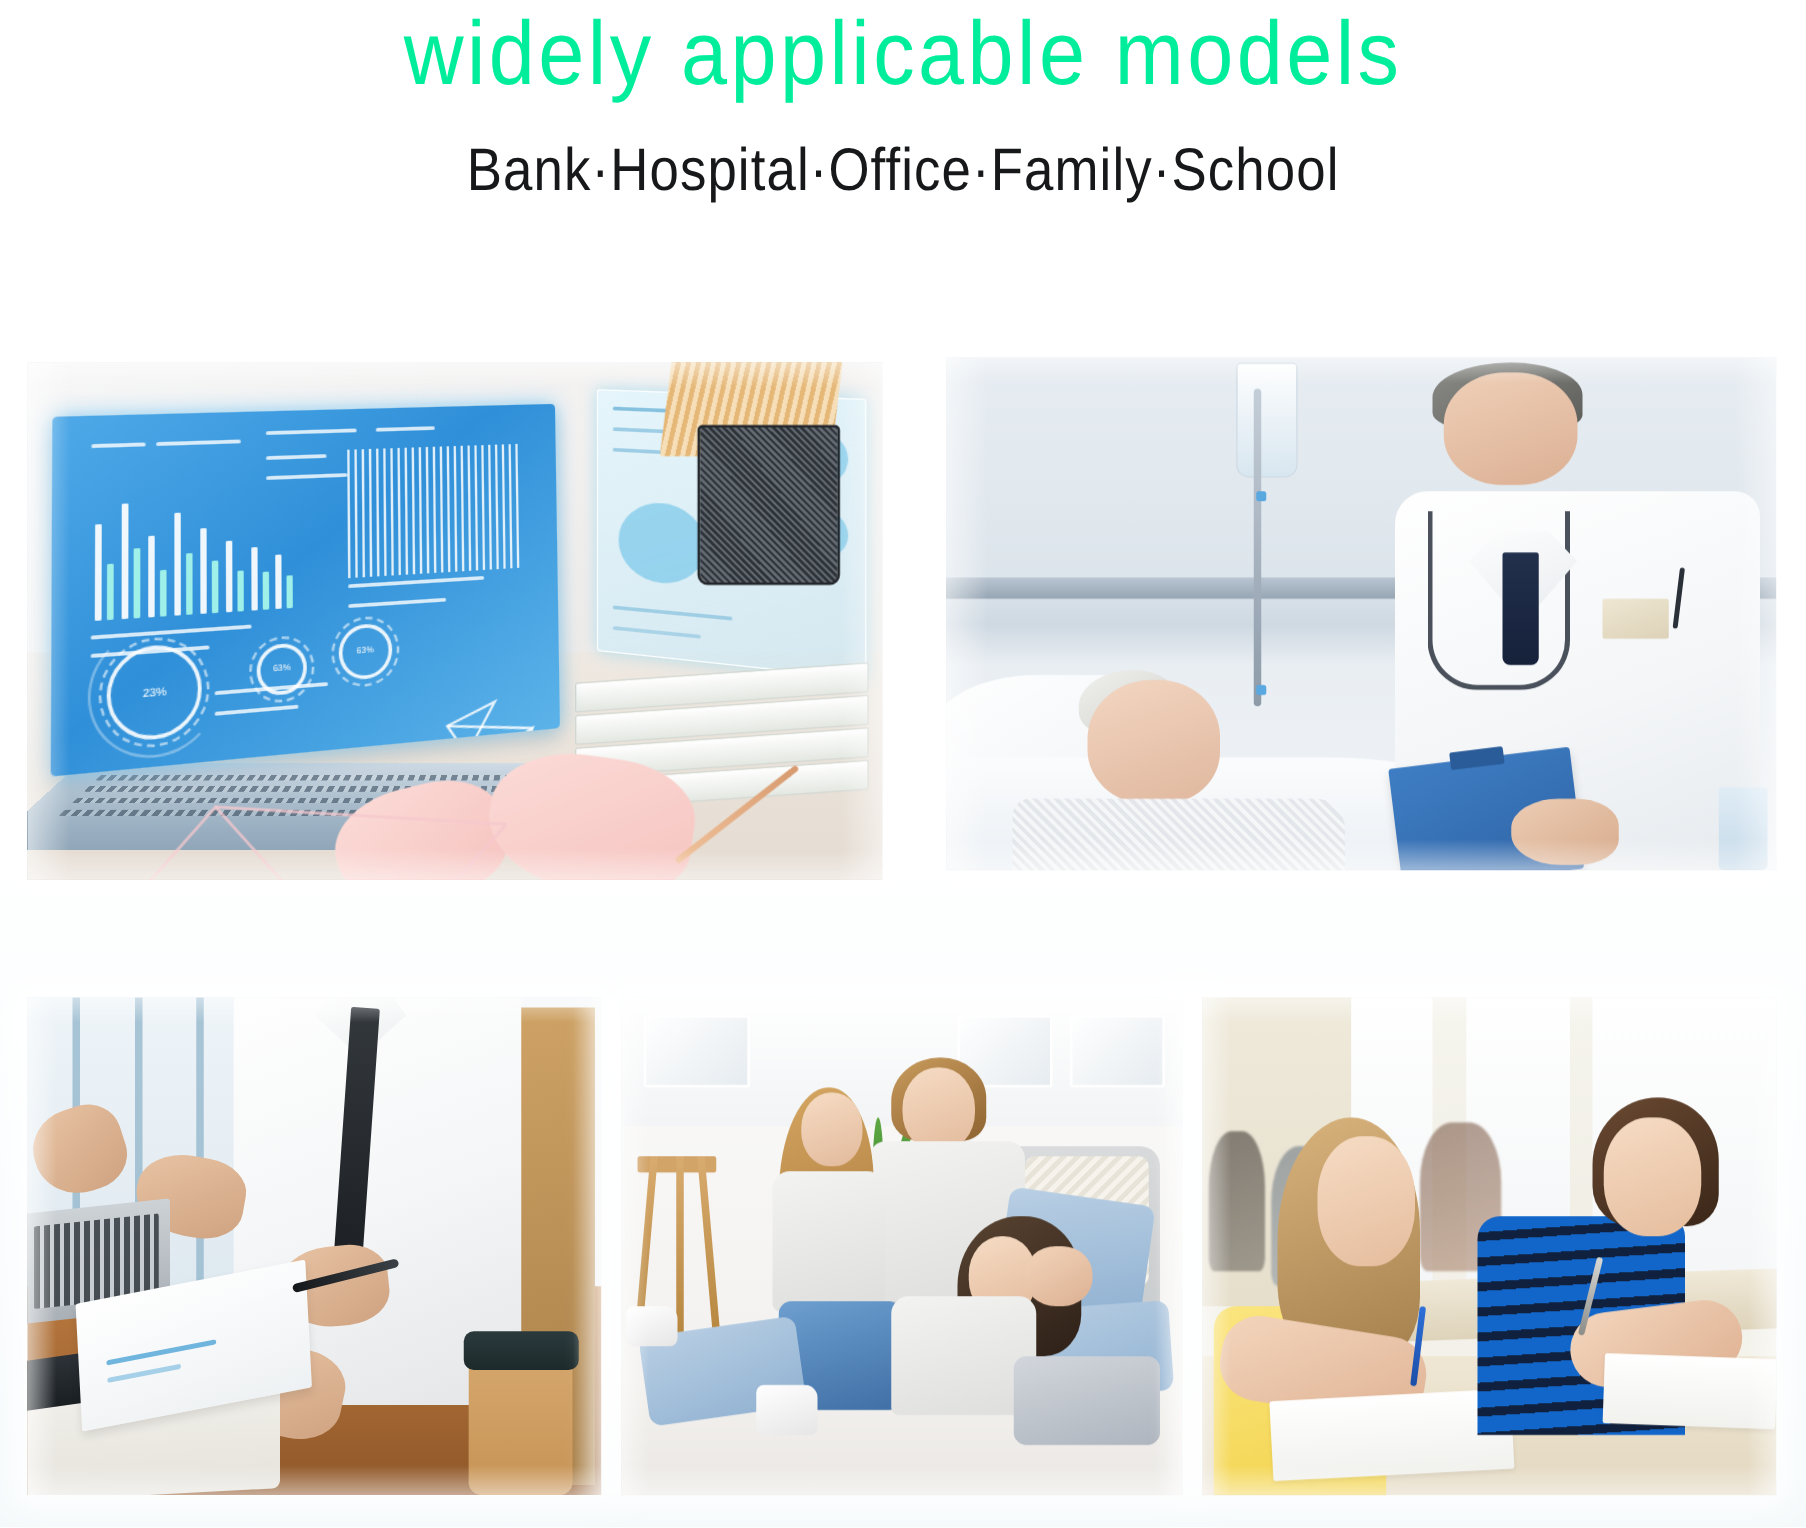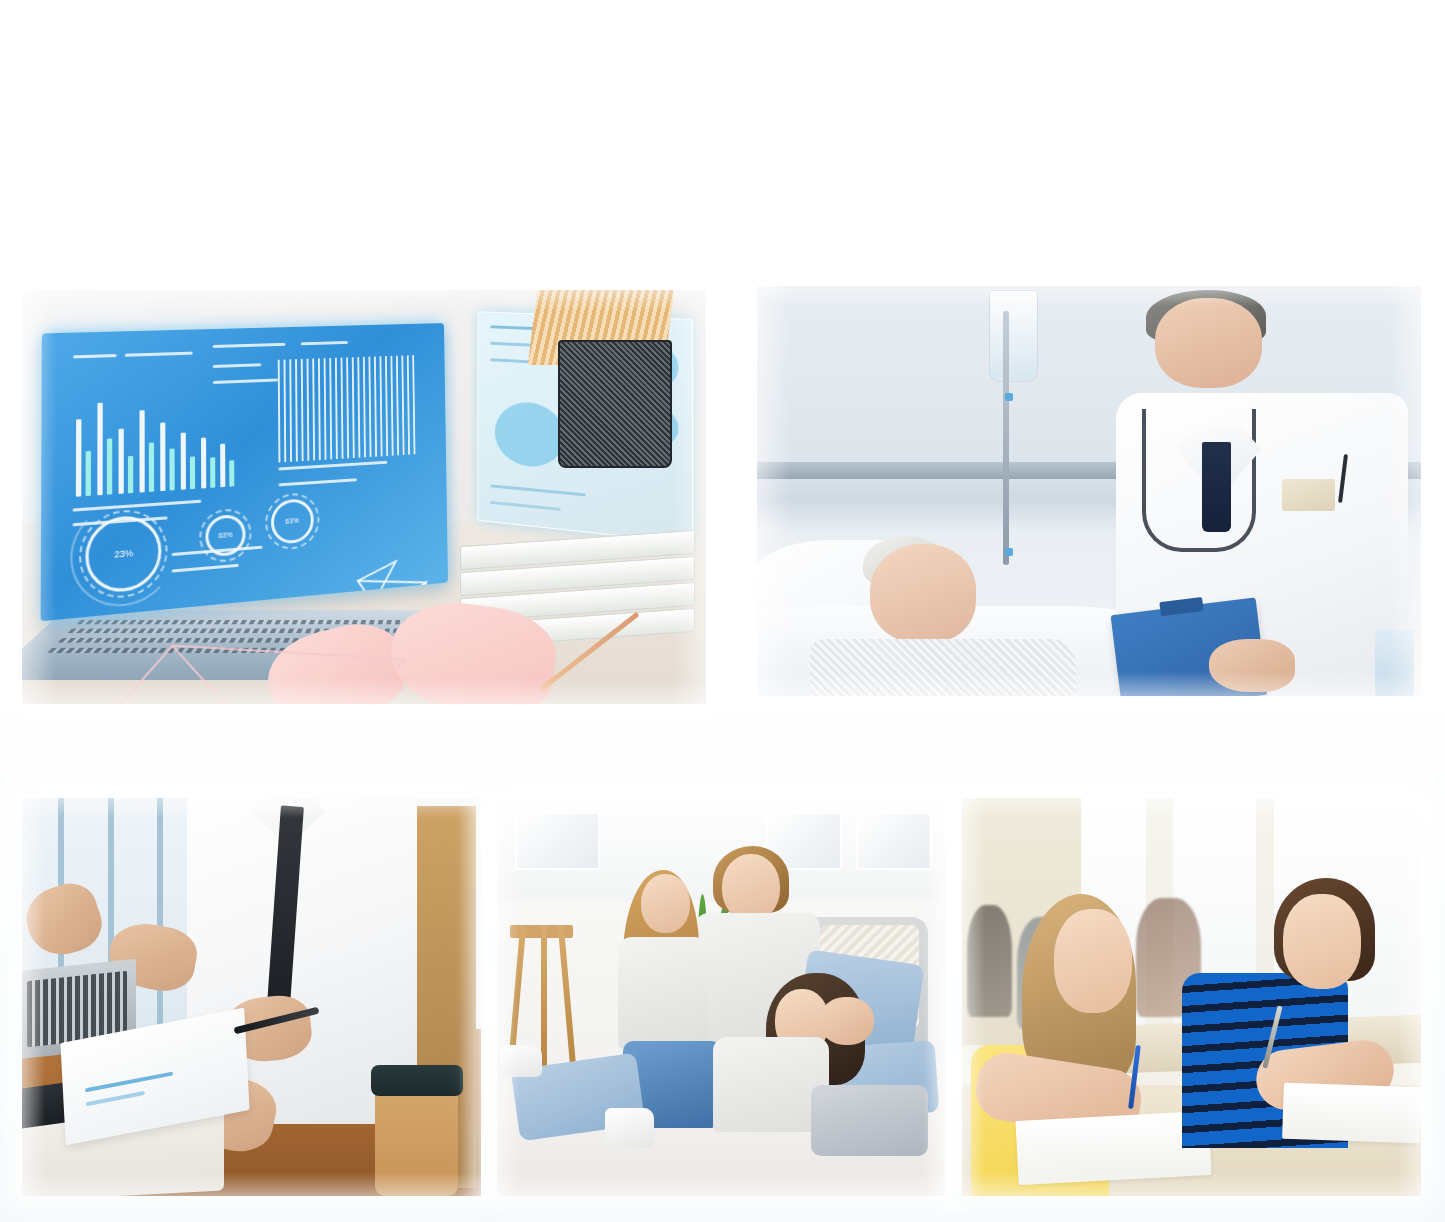--- a/index.html
+++ b/index.html
@@ -252,20 +252,24 @@
   .sch-paper{position:absolute;background:linear-gradient(180deg,#ffffff,#f1f1ee);border-radius:2px;
     box-shadow:0 2px 4px rgba(0,0,0,.08);}
   .sch-pen{position:absolute;width:5px;border-radius:3px;}
   .sch-bgkid{position:absolute;border-radius:40% 40% 10% 10%;opacity:.6;filter:blur(1px);}
 </style>
 </head>
 <body>
 
 <div class="page">
 
+  <div class="header">
+    <h1 class="title">widely applicable models</h1>
+    <p class="subtitle">Bank·Hospital·Office·Family·School</p>
+  </div>
 
   <div class="photo" id="photo-bank">
     <div class="bank-bg"></div>
     <div class="desk-top"></div>
 
     <div class="hud-panel">
       <div class="cell" style="left:8%;top:42%;width:34%;height:30%;"></div>
       <div class="cell" style="left:50%;top:12%;width:20%;height:19%;"></div>
       <div class="cell" style="left:74%;top:12%;width:20%;height:19%;"></div>
       <div class="cell" style="left:50%;top:40%;width:20%;height:18%;"></div>

